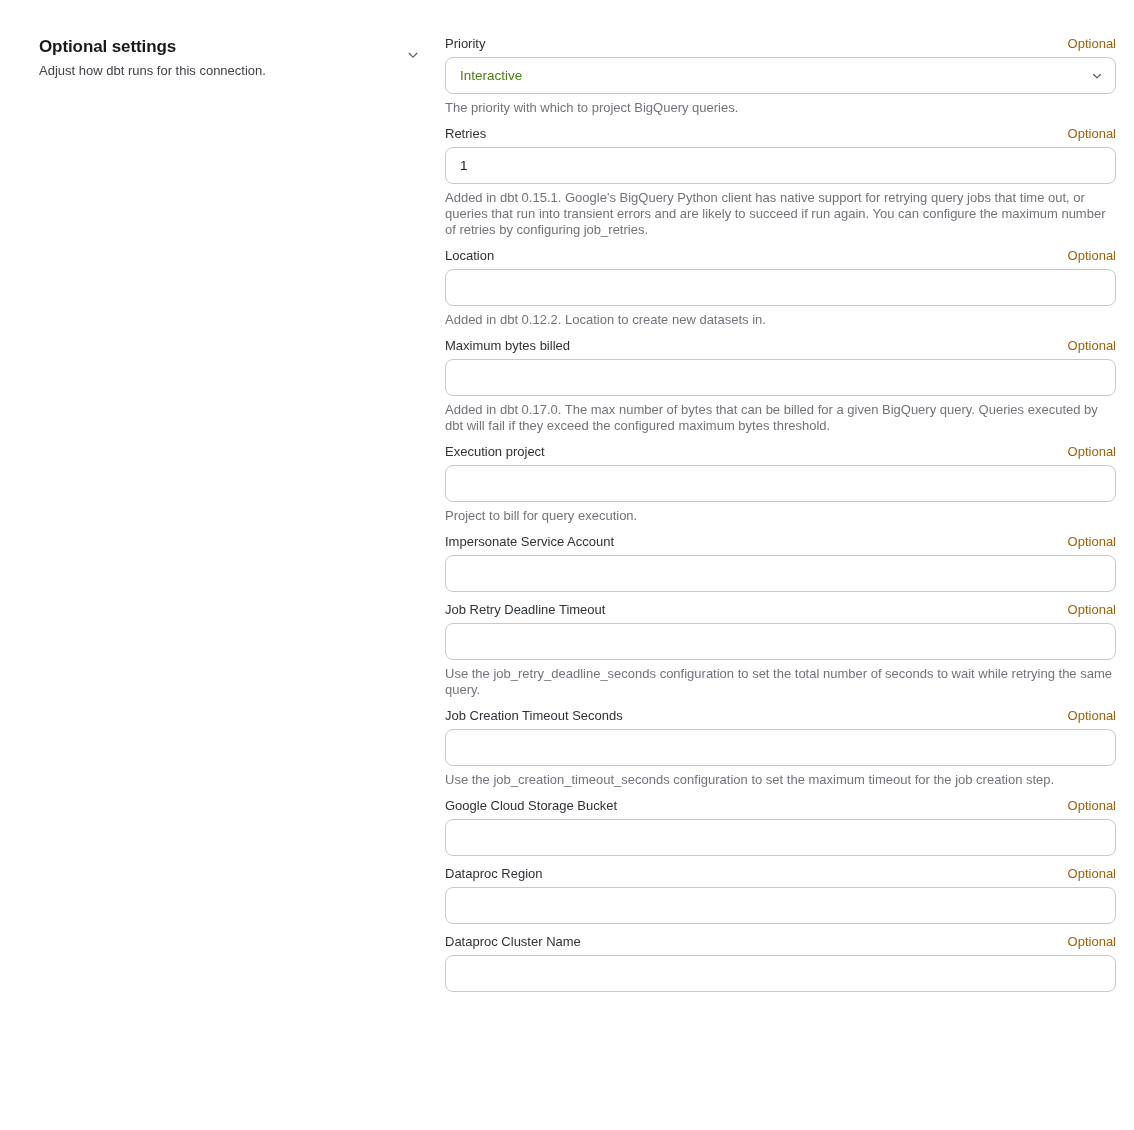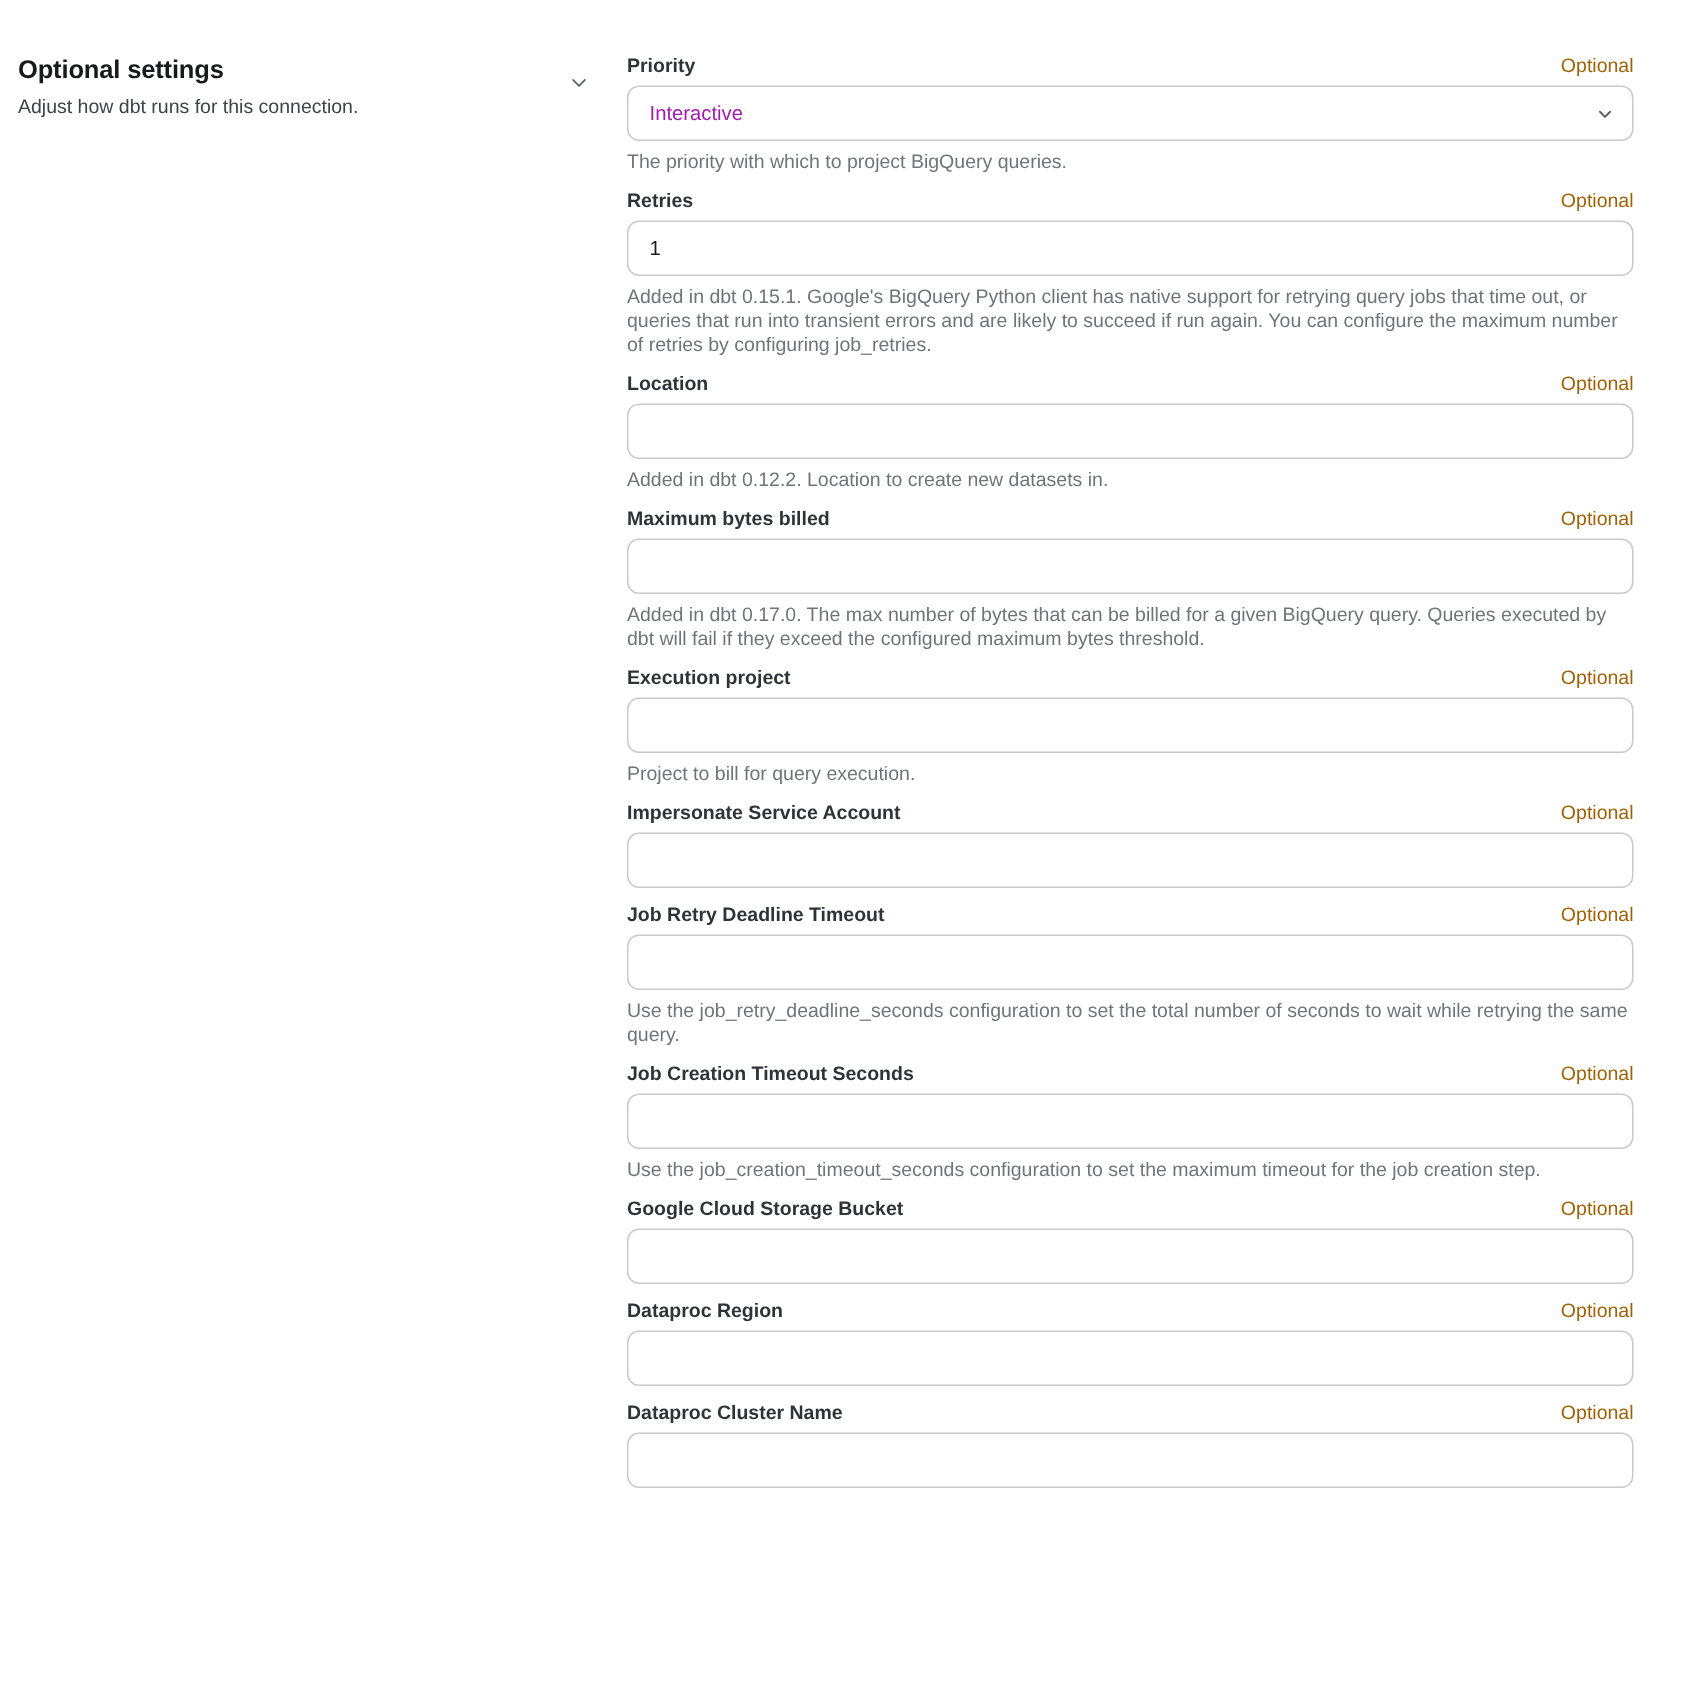--- a/index.html
+++ b/index.html
@@ -13,20 +13,21 @@
     width: 1134px;
     height: 1130px;
     overflow: hidden;
     box-sizing: border-box;
   }
   .page {
     display: flex;
     align-items: flex-start;
     padding: 36px 29px 0 12px;
     box-sizing: border-box;
+    margin-left: 27px;
   }
   
   .left-col {
     width: 390px;
     flex: 0 0 390px;
     display: flex;
     justify-content: space-between;
     align-items: flex-start;
   }
   .section-title {
@@ -67,21 +68,21 @@
   }
   .field-header {
     display: flex;
     justify-content: space-between;
     align-items: baseline;
     line-height: 16px;
     margin-bottom: 5px;
   }
   .label {
     font-size: 13px;
-    font-weight: 700;
+    font-weight: 400;
     color: #2e3338;
   }
   .optional {
     font-size: 13px;
     font-weight: 400;
     color: #a16207;
   }
   .control {
     box-sizing: border-box;
     width: 100%;
@@ -98,21 +99,21 @@
     outline: none;
   }
   .select {
     display: flex;
     align-items: center;
     justify-content: space-between;
     padding: 0 12px 0 14px;
     cursor: pointer;
   }
   .select-value {
-    color: #a21caf;
+    color: #4d7c0f;
   }
   .help {
     margin-top: 6px;
     font-size: 13px;
     line-height: 16px;
     color: #70747a;
   }
 </style>
 </head>
 <body>

